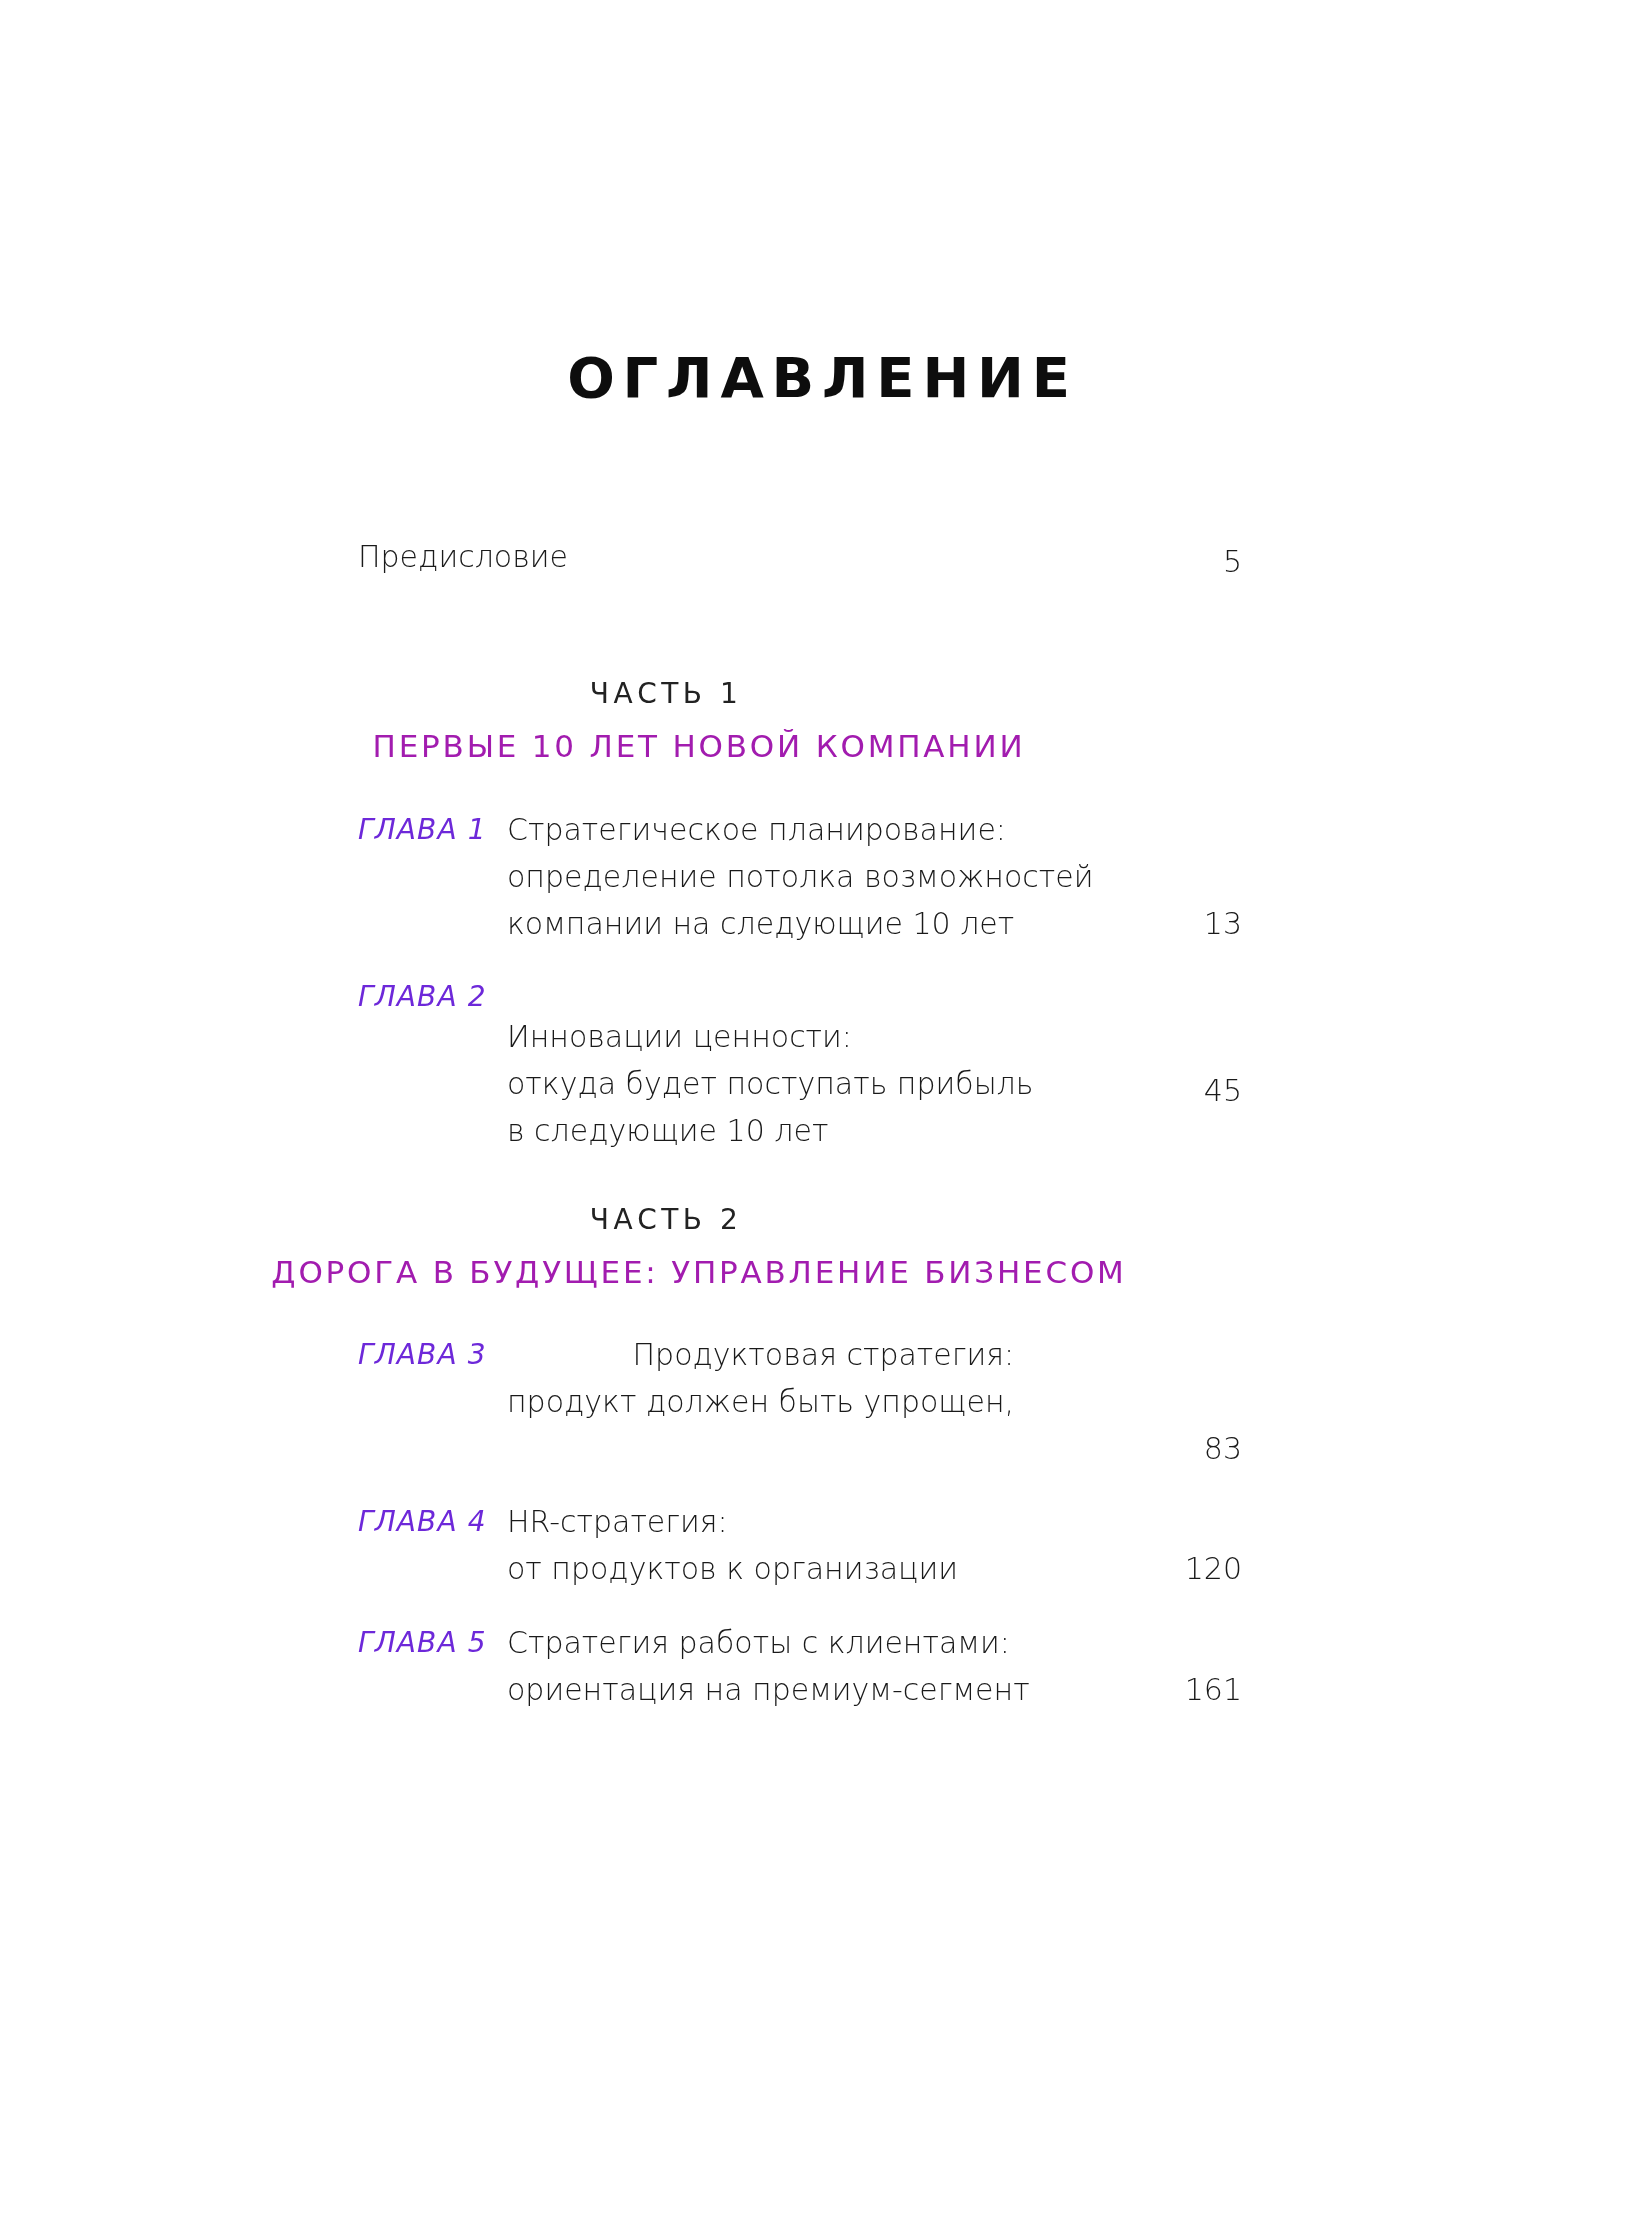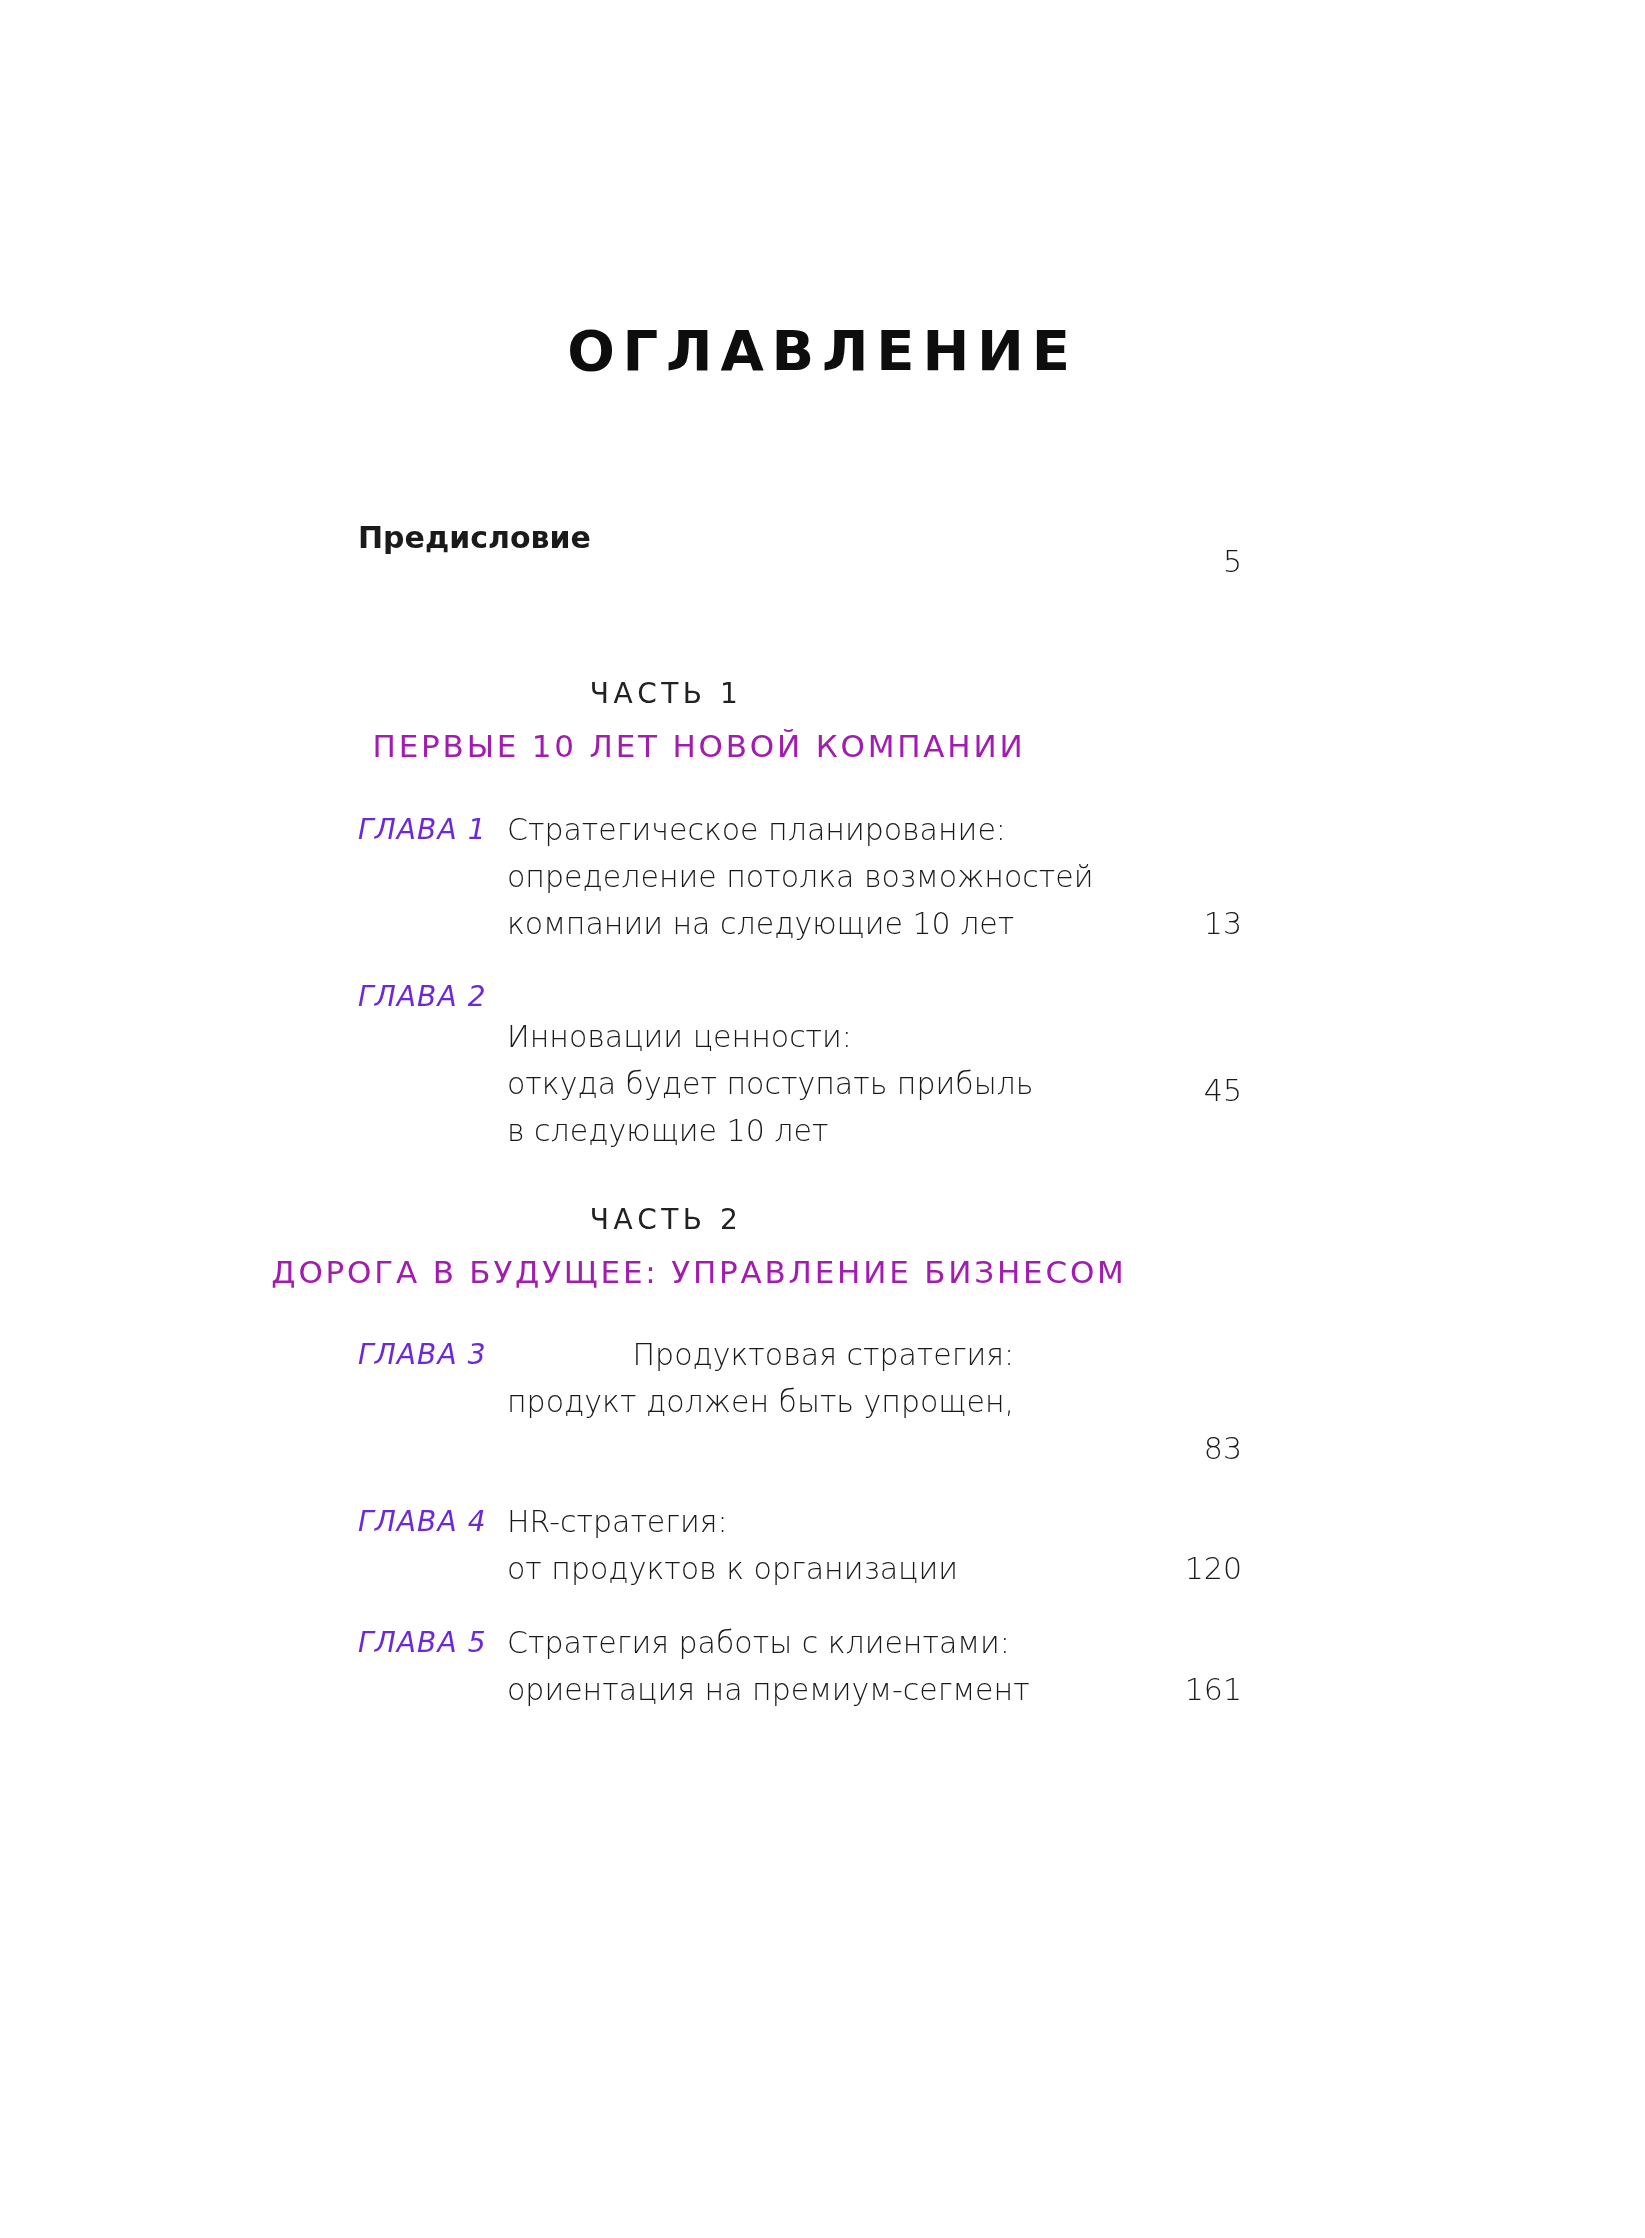--- a/index.html
+++ b/index.html
@@ -1,33 +1,33 @@
 <!DOCTYPE html>
 <html style="font-size:9px"><head>
 <meta charset="utf-8">
 <style>
   html, body { margin: 0; padding: 0; background: #ffffff; }
   body { width: 1645px; height: 2239px; position: relative; overflow: hidden;
          font-family: "DejaVu Sans", "Liberation Sans", sans-serif; color: #111; }
   .abs { position: absolute; }
-  .title { left: 0; width: 1645px; top: 318px; text-align: center;
+  .title { left: 0; width: 1645px; top: 345px; text-align: center;
            font-size: 56px; font-weight: bold; letter-spacing: 7.8px; color: #0d0d0d; }
   .line { font-size: 30px; line-height: 47px; font-weight: 300; color: #1a1a1a; white-space: nowrap; }
   .part-label { left: 0; width: 1332px; text-align: center; font-size: 28px; letter-spacing: 4.5px; color: #222; }
   .part-title { left: 0; width: 1398px; text-align: center; font-size: 31px; letter-spacing: 2.8px; color: #a21caf; }
   .ch-label { left: 358px; font-style: italic; font-size: 28px; letter-spacing: 1.1px; color: #6d28d9; }
   .ch-lines { left: 507px; }
   .page { right: 403px; font-size: 30px; text-align: right; color: #1a1a1a; }
 </style>
 </head>
 <body>
 
 <div class="abs title">ОГЛАВЛЕНИЕ</div>
 
-<div class="abs line" style="left:358px; top:514px;font-weight:bold;">Предисловие</div>
+<div class="abs line" style="left:358px; top:533px;">Предисловие</div>
 <div class="abs line page" style="top:538px;">5</div>
 
 <div class="abs part-label" style="top:677px;">ЧАСТЬ 1</div>
 <div class="abs part-title" style="top:728px;">ПЕРВЫЕ 10 ЛЕТ НОВОЙ КОМПАНИИ</div>
 
 <div class="abs ch-label line" style="top:806px;">ГЛАВА 1</div>
 <div class="abs ch-lines" style="top:806px;">
   <div class="line">Стратегическое планирование:</div>
   <div class="line">определение потолка возможностей</div>
   <div class="line">компании на следующие 10 лет</div>

